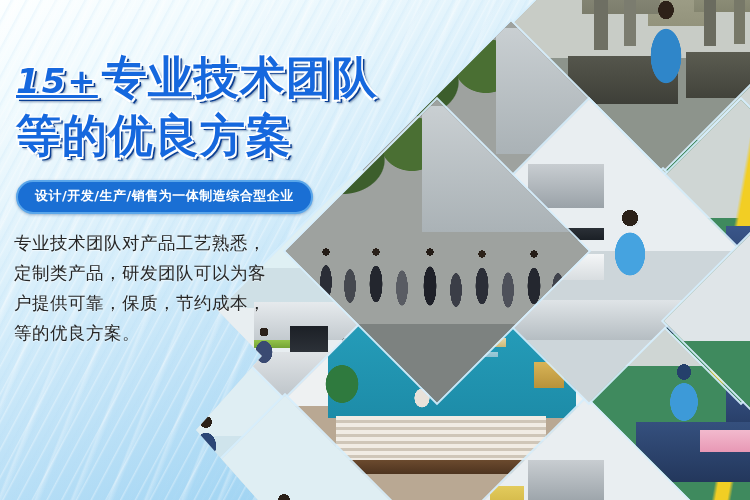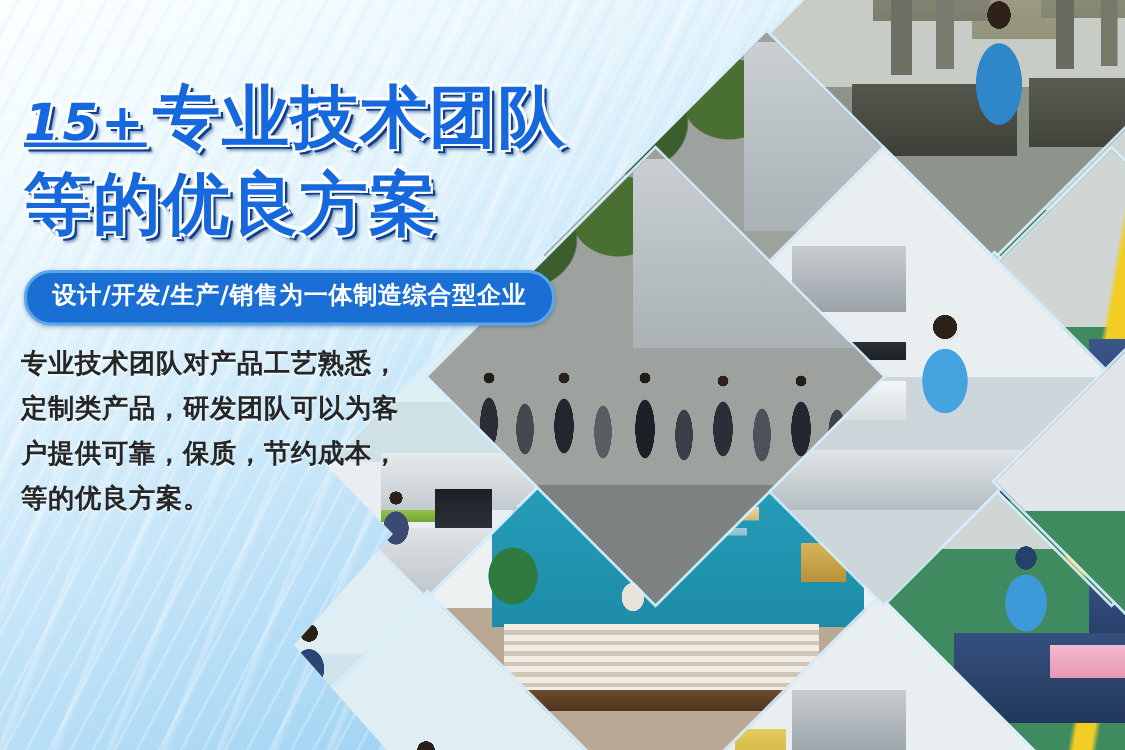--- a/index.html
+++ b/index.html
@@ -318,33 +318,33 @@
     font-size:45px; line-height:48px;
   }
 
   #tagline-pill {
     position:absolute; left:16px; top:180px;
     background:#1a6fd4;
     border:2px solid #5aa6ea;
     border-radius:18px;
     padding:5px 17px 7px;
     color:#ffffff;
-    font-size:16px;
+    font-size:13px;
     font-weight:700;
     letter-spacing:.5px;
     white-space:nowrap;
     box-shadow:0 1px 3px rgba(10,50,110,.35);
   }
 
   #body-copy {
     position:absolute; left:14px; top:228px;
     width:260px;
     font-size:17.5px;
     line-height:30px;
-    font-weight:700;
+    font-weight:400;
     color:#262626;
     letter-spacing:.5px;
     text-shadow:0 1px 1px rgba(255,255,255,.6);
   }
 </style>
 </head>
 <body>
 
 <div id="banner">
 

